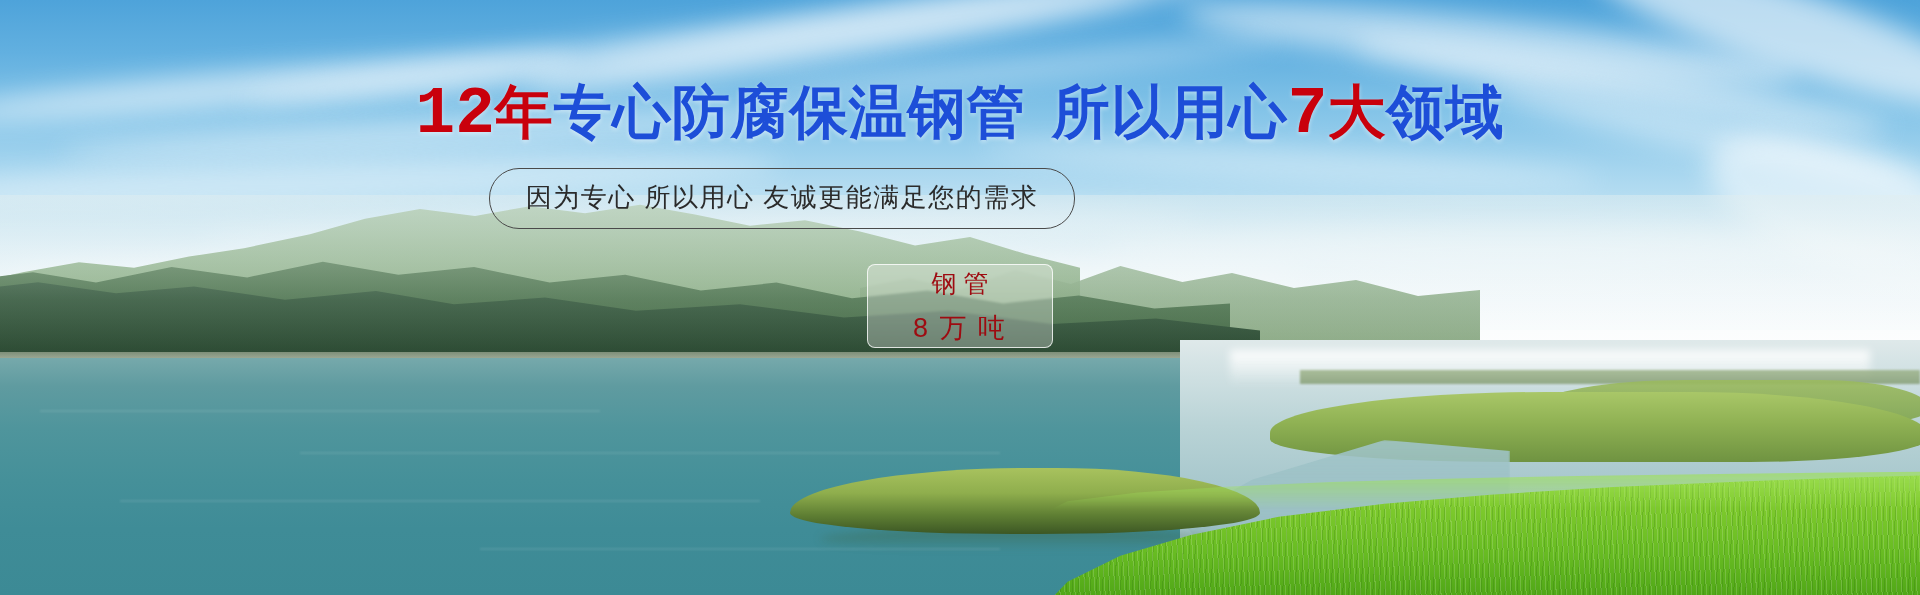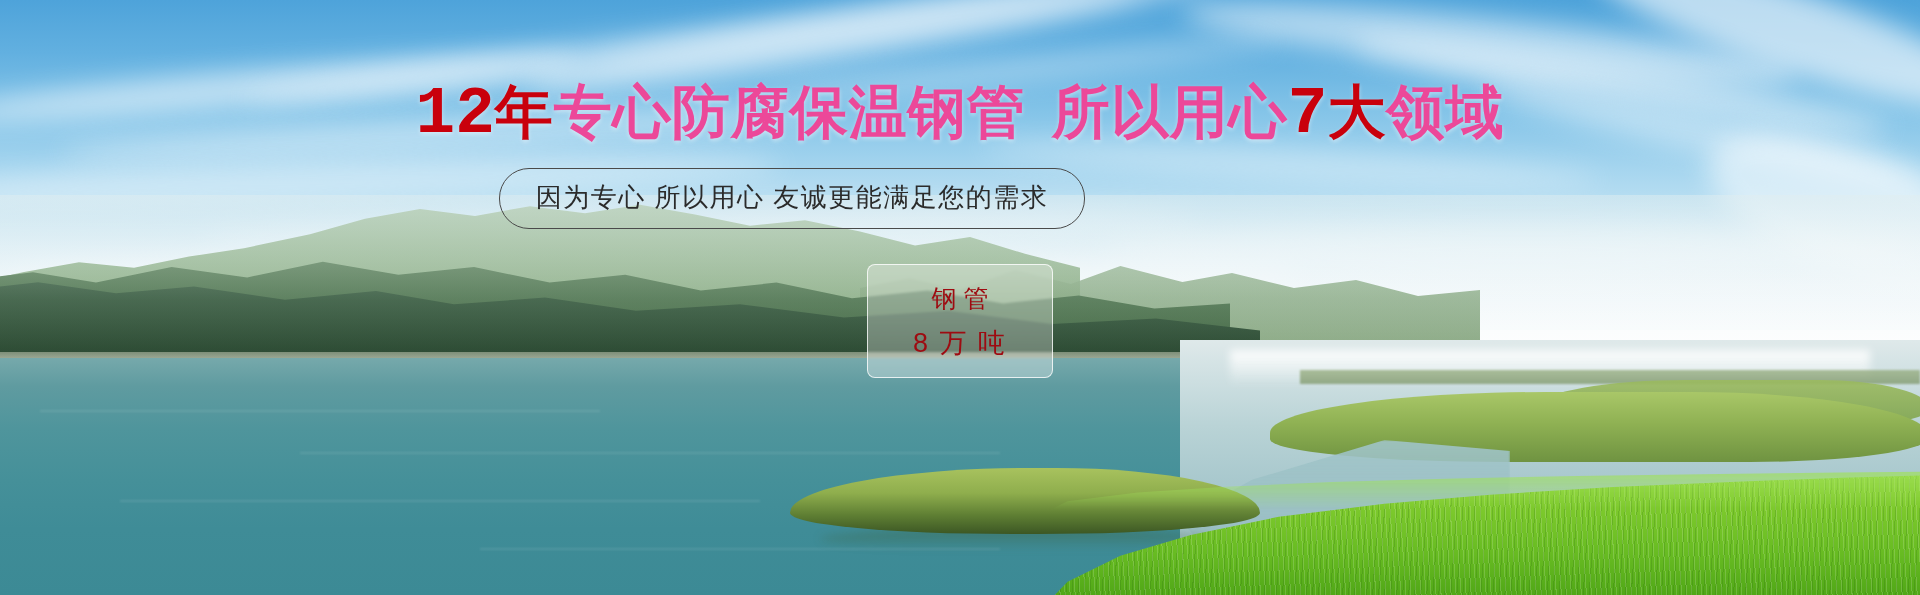--- a/index.html
+++ b/index.html
@@ -181,48 +181,48 @@
   .headline {
     position:absolute; left:0; top:82px; width:1920px;
     text-align:center;
     font-size:58px;
     line-height:1;
     font-weight:bold;
     letter-spacing:1px;
     white-space:nowrap;
     text-shadow:0 2px 4px rgba(255,255,255,.45);
   }
-  .headline .dark { color:#ec4899;margin-top:44px; }
+  .headline .dark { color:#1d4ed8;margin-top:44px; }
   .headline .red  { color:#c9000c;font-family:Liberation Mono, monospace; }
   .headline .num  { font-size:66px; letter-spacing:0; }
   .headline .gapword { display:inline-block; width:26px; }
 
   
   .pill-wrap {
-    position:absolute; left:10px; top:168px; width:1564px; text-align:center;
+    position:absolute; left:0; top:168px; width:1564px; text-align:center;
   }
   .pill {
     display:inline-block;
     padding:11px 36px 13px;
     border:1.6px solid #4a4a4a;
     border-radius:30px;
     color:#2b2b2b;
     font-size:26px;
     letter-spacing:1.5px;
     white-space:nowrap;
     background:rgba(255,255,255,.04);
   }
 
   
   .cards {
     position:absolute; left:0; top:264px; width:1920px;
     display:flex; justify-content:center; gap:32px;
   }
   .card {
-    width:186px; height:114px;
+    width:186px; height:84px;
     border:1px solid rgba(255,255,255,.78);
     border-radius:8px;
     background:rgba(255,255,255,.30);
     display:flex; flex-direction:column;
     align-items:center; justify-content:center;
     gap:10px;
     color:#9e0b11;
     backdrop-filter:blur(1px);
   }
   .card .ttl {

